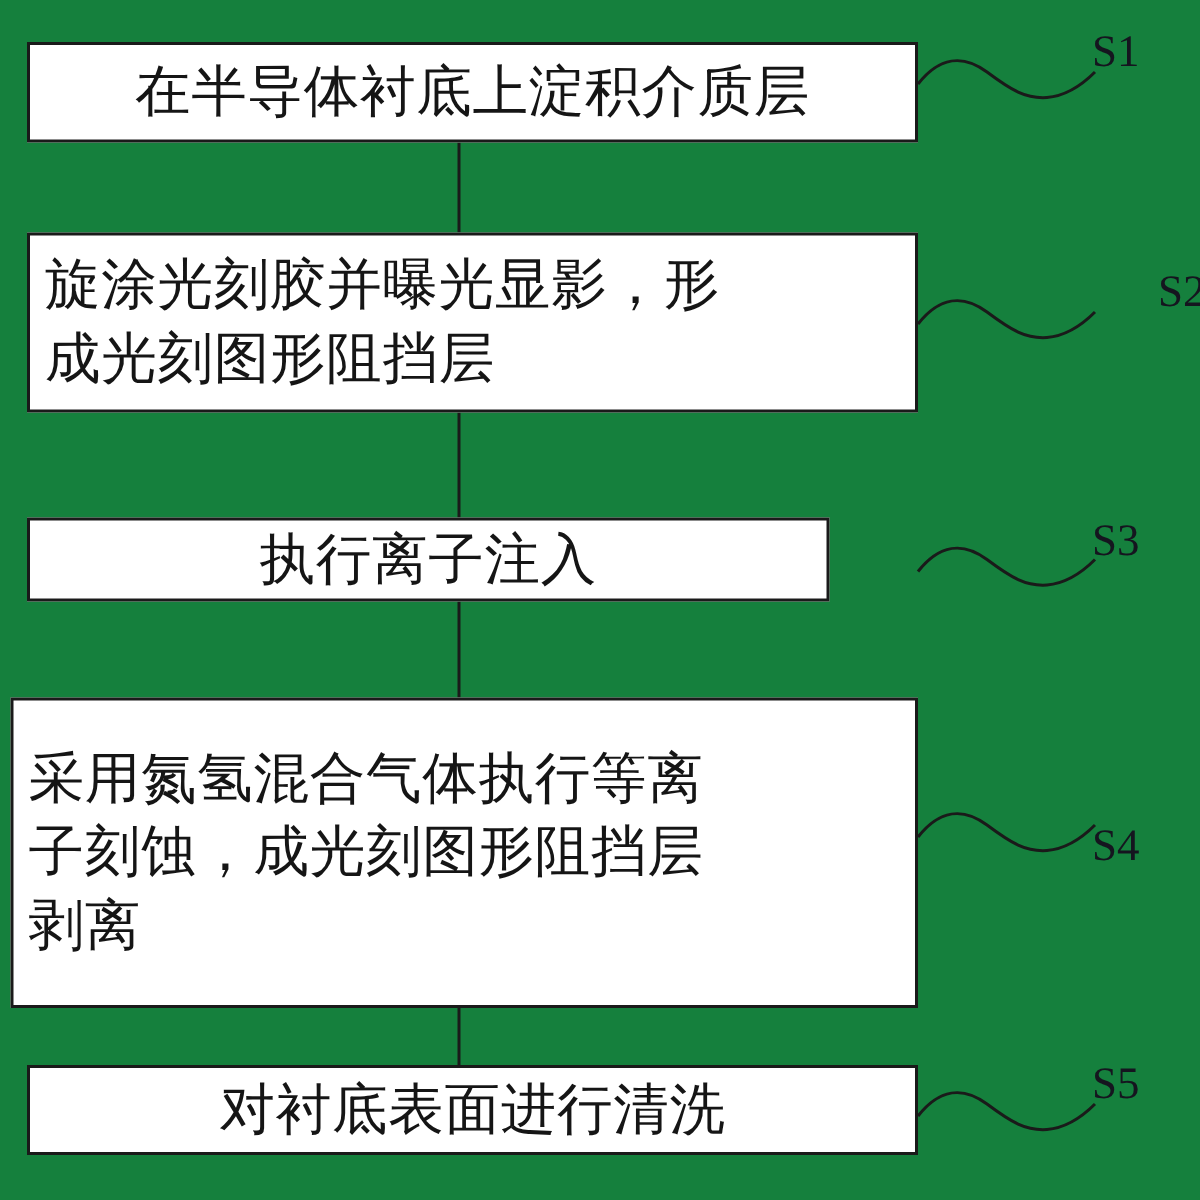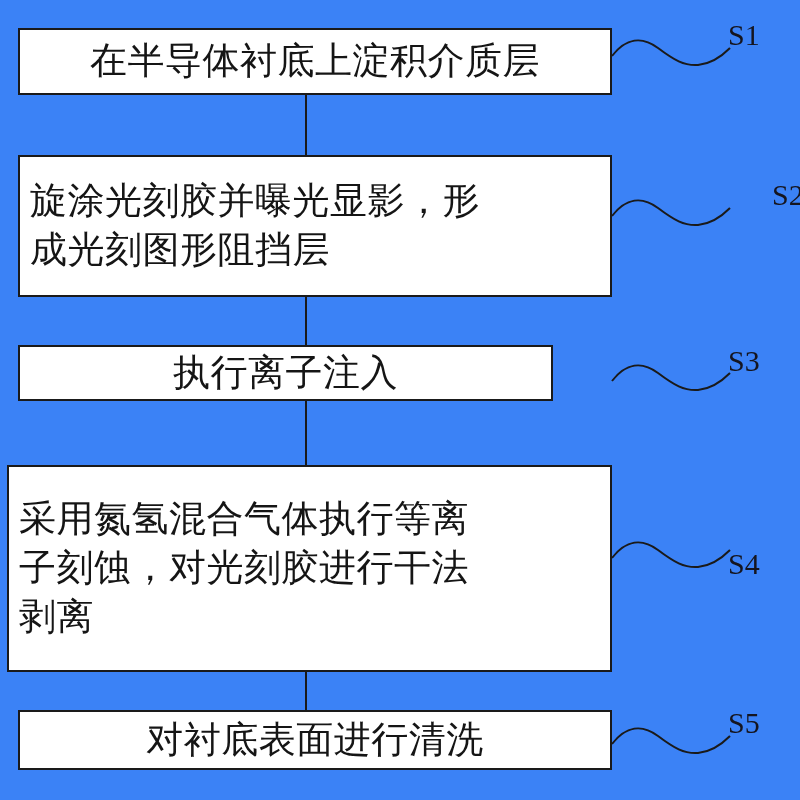--- a/index.html
+++ b/index.html
@@ -7,21 +7,21 @@
     padding: 0;
     background: #ffffff;
   }
   body {
     font-family: "Liberation Sans", "DejaVu Sans", sans-serif;
   }
   #canvas {
     position: relative;
     width: 800px;
     height: 800px;
-    background: #3b82f6;
+    background: #15803d;
     overflow: hidden;
   }
   
   .node {
     position: absolute;
     box-sizing: border-box;
     border: 2px solid #1a1a1a;
     background: #ffffff;
     display: flex;
     flex-direction: column;
@@ -73,21 +73,21 @@
   <div class="node align-center" style="left:18px; top:28px; width:594px; height:67px;">
     <div class="line">在半导体衬底上淀积介质层</div>
   </div>
   <div class="squiggle" style="left:612px; top:38px; width:118px; height:36px;">
     <svg width="118" height="36" viewBox="0 0 118 36" fill="none">
       <path d="M0 18 C 14 0, 30 -2, 46 10 C 62 22, 72 28, 86 27 C 98 26, 108 20, 118 10" stroke="#1a1a1a" stroke-width="2" fill="none"></path>
     </svg>
   </div>
   <div class="step-label" style="left:728px; top:20px;">S1</div>
 
-  <div class="node align-left" style="left:18px; top:155px; width:594px; height:142px;">
+  <div class="node align-left" style="left:18px; top:155px; width:594px; height:120px;">
     <div class="line">旋涂光刻胶并曝光显影，形</div>
     <div class="line">成光刻图形阻挡层</div>
   </div>
   <div class="squiggle" style="left:612px; top:198px; width:118px; height:36px;">
     <svg width="118" height="36" viewBox="0 0 118 36" fill="none">
       <path d="M0 18 C 14 0, 30 -2, 46 10 C 62 22, 72 28, 86 27 C 98 26, 108 20, 118 10" stroke="#1a1a1a" stroke-width="2" fill="none"></path>
     </svg>
   </div>
   <div class="step-label" style="left:728px; top:180px;margin-left:44px;">S2</div>
 
@@ -96,21 +96,21 @@
   </div>
   <div class="squiggle" style="left:612px; top:363px; width:118px; height:36px;">
     <svg width="118" height="36" viewBox="0 0 118 36" fill="none">
       <path d="M0 18 C 14 0, 30 -2, 46 10 C 62 22, 72 28, 86 27 C 98 26, 108 20, 118 10" stroke="#1a1a1a" stroke-width="2" fill="none"></path>
     </svg>
   </div>
   <div class="step-label" style="left:728px; top:346px;">S3</div>
 
   <div class="node align-left" style="left:7px; top:465px; width:605px; height:207px;">
     <div class="line">采用氮氢混合气体执行等离</div>
-    <div class="line">子刻蚀，对光刻胶进行干法</div>
+    <div class="line">子刻蚀，成光刻图形阻挡层</div>
     <div class="line">剥离</div>
   </div>
   <div class="squiggle" style="left:612px; top:540px; width:118px; height:36px;">
     <svg width="118" height="36" viewBox="0 0 118 36" fill="none">
       <path d="M0 18 C 14 0, 30 -2, 46 10 C 62 22, 72 28, 86 27 C 98 26, 108 20, 118 10" stroke="#1a1a1a" stroke-width="2" fill="none"></path>
     </svg>
   </div>
   <div class="step-label" style="left:728px; top:522px;margin-top:27px;">S4</div>
 
   <div class="node align-center" style="left:18px; top:710px; width:594px; height:60px;">

